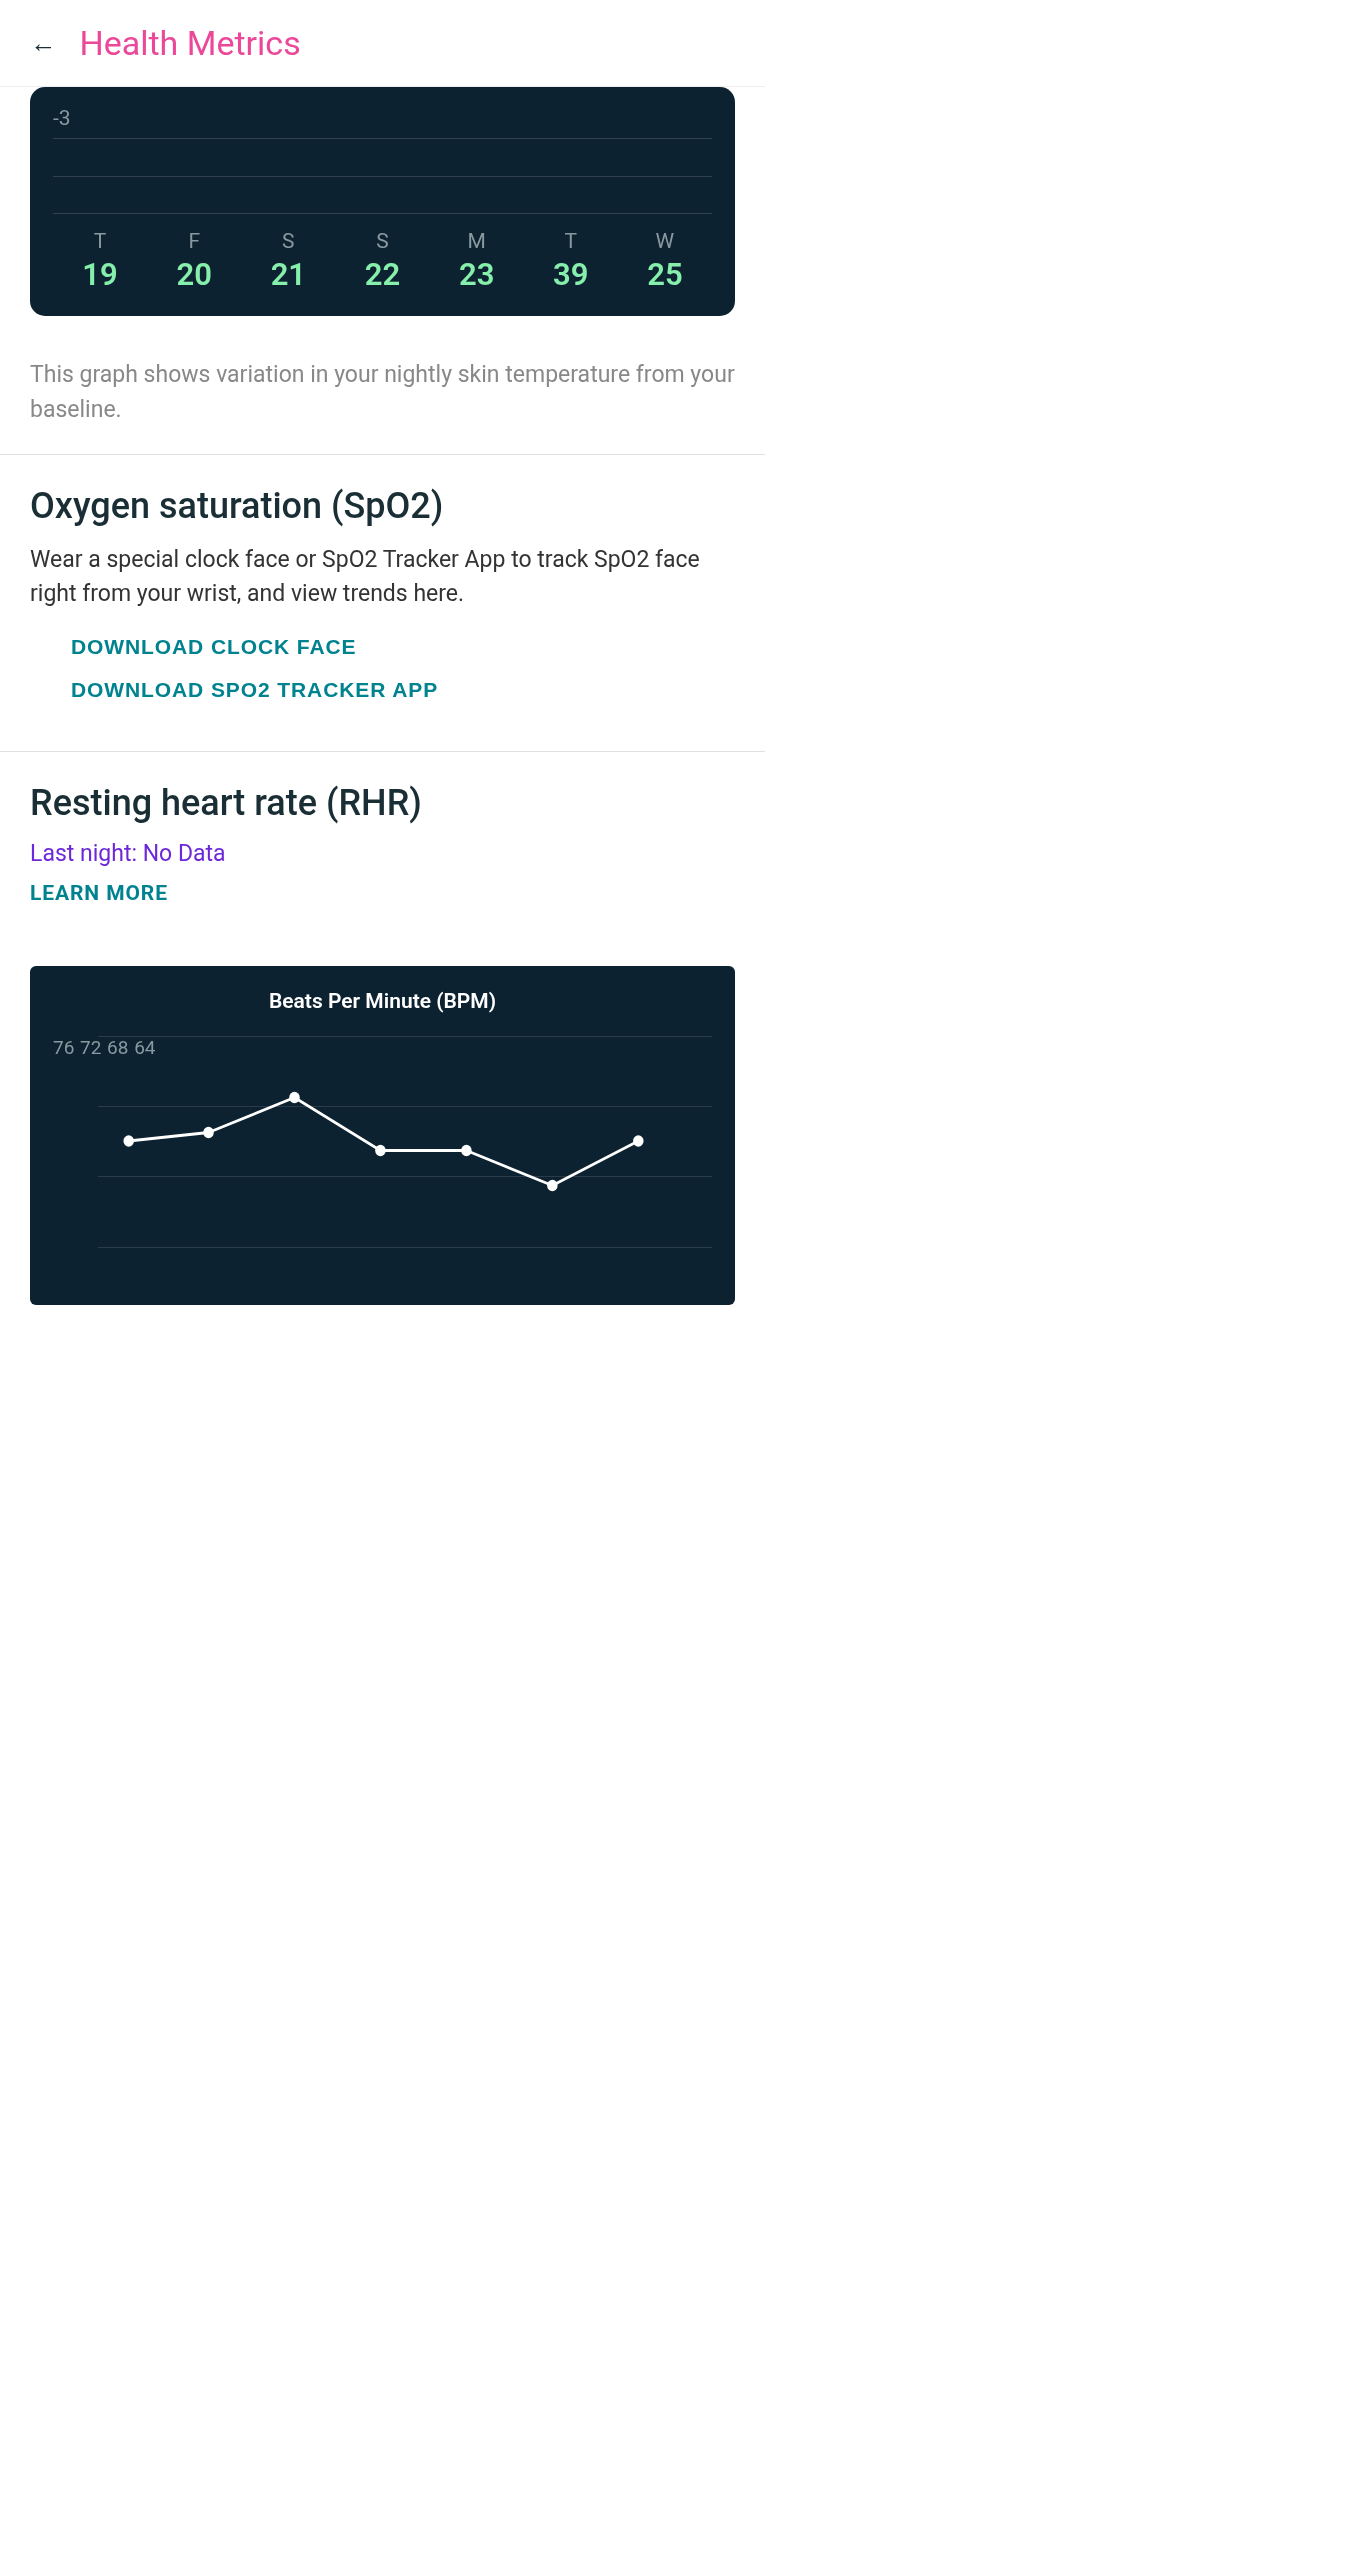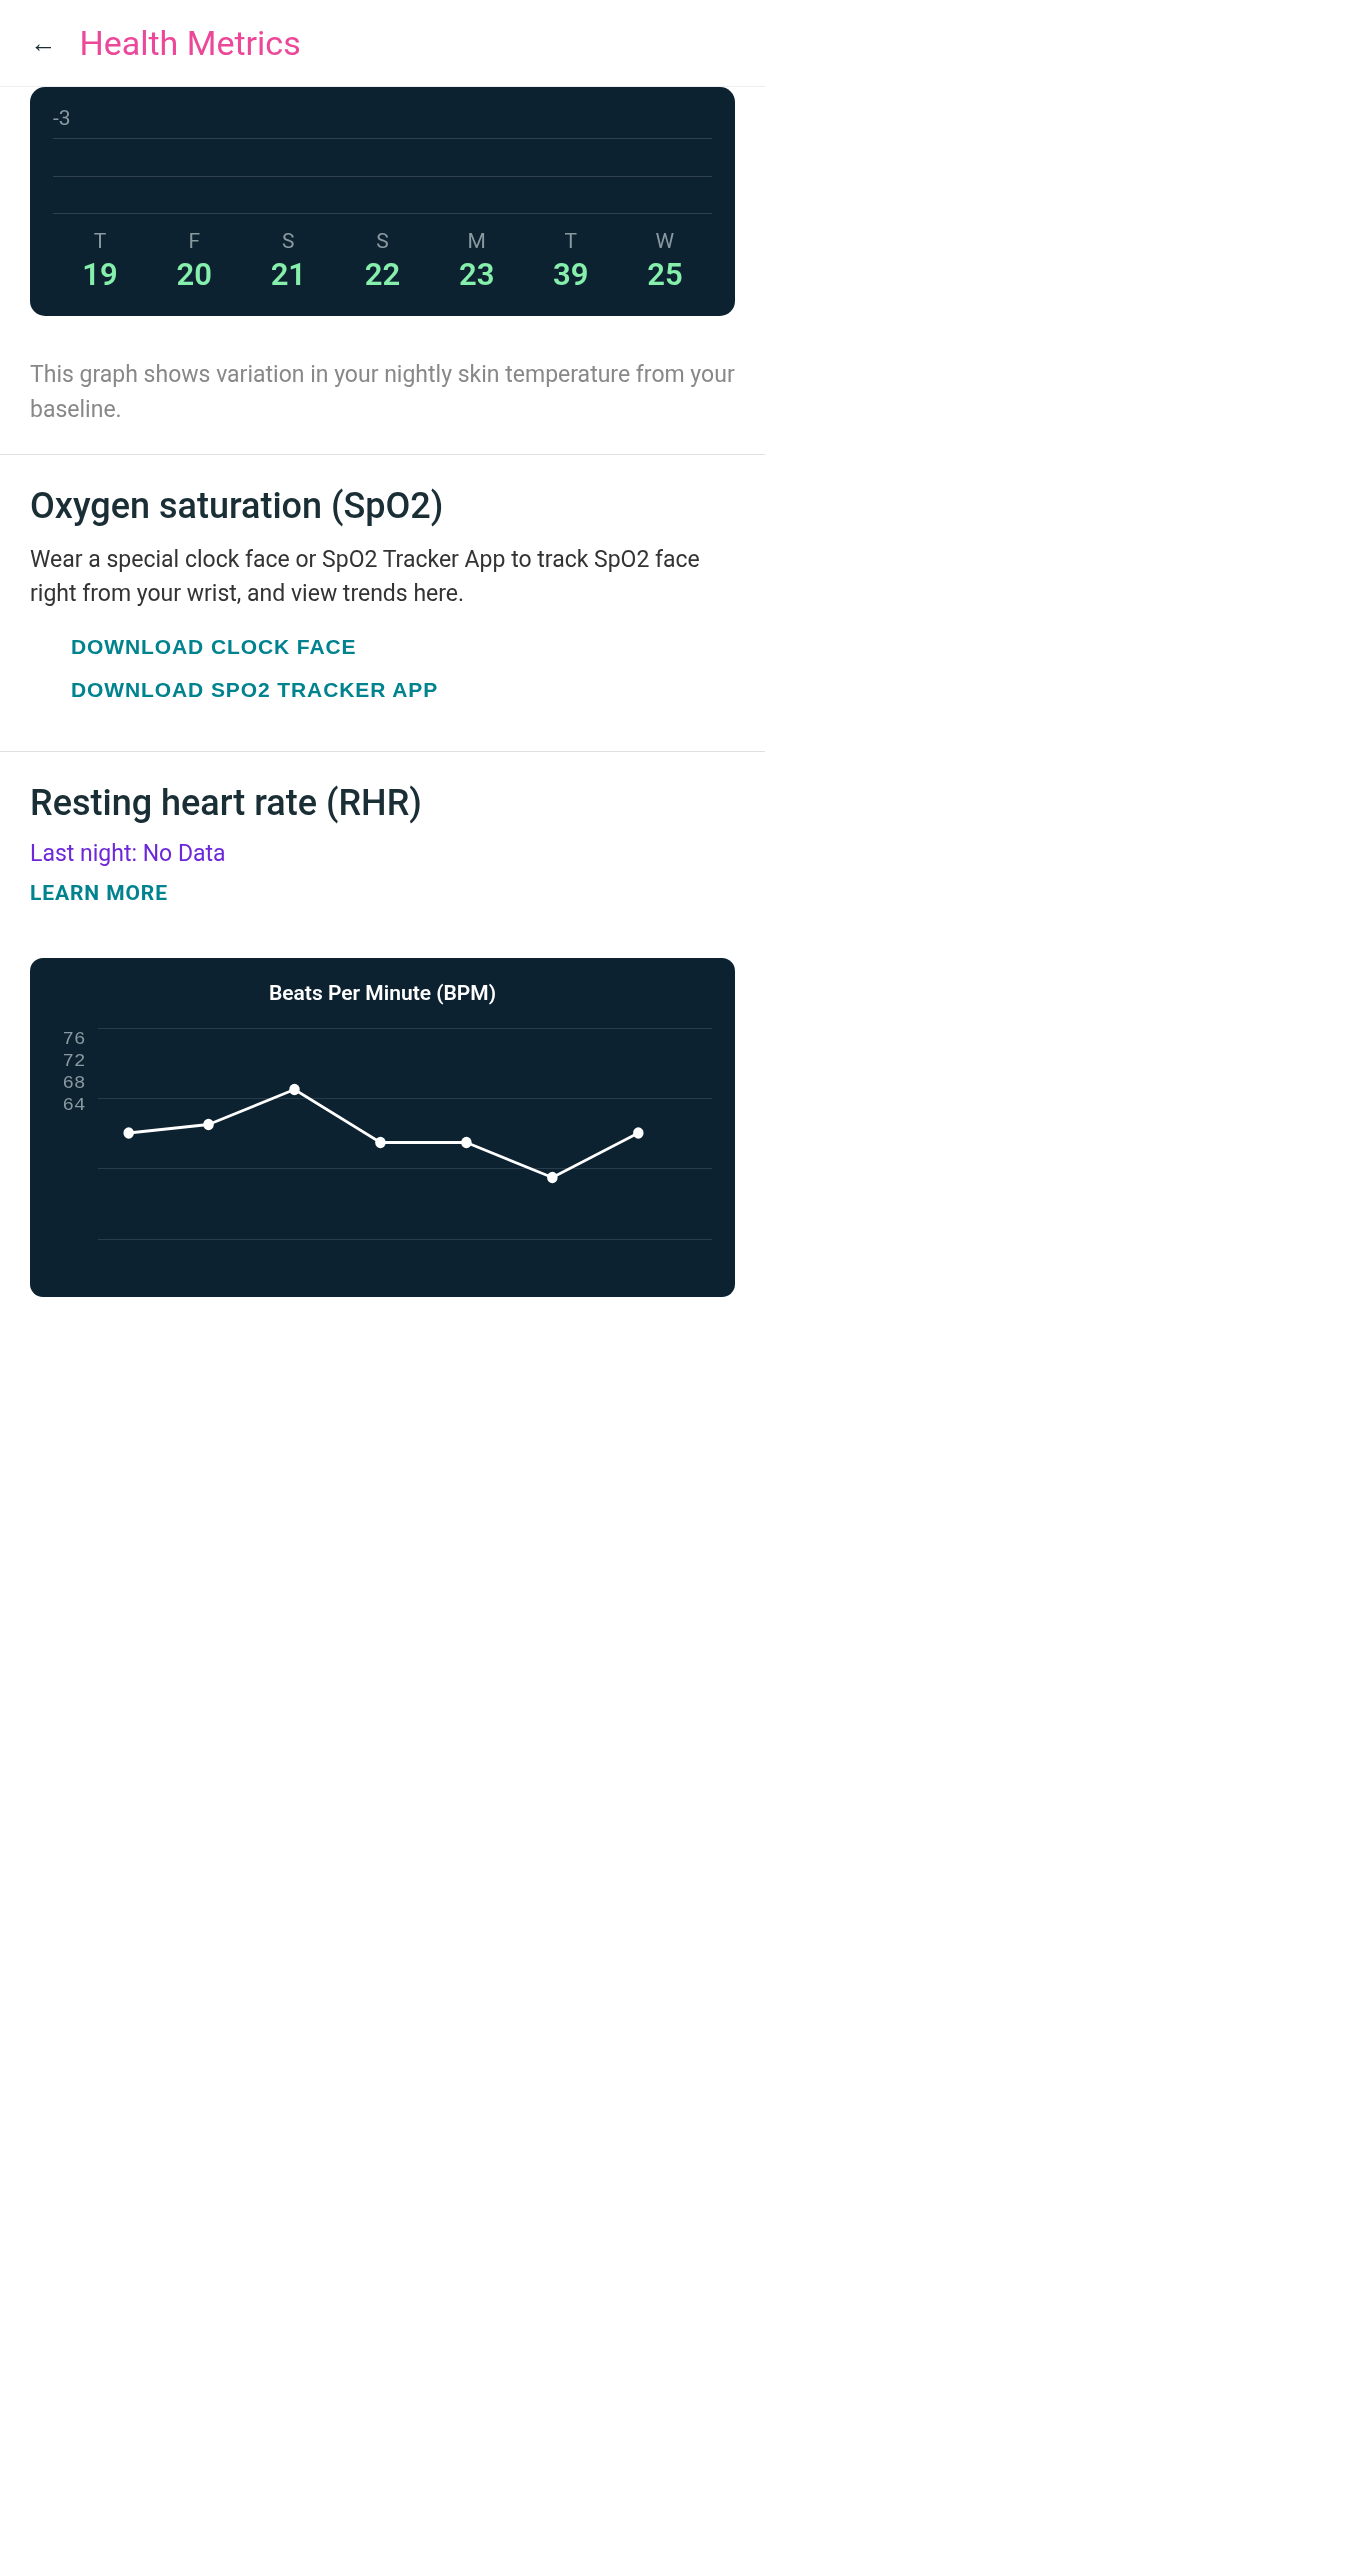--- a/index.html
+++ b/index.html
@@ -149,23 +149,23 @@
       font-weight: 700;
       letter-spacing: 0.9px;
       text-decoration: none;
       text-transform: uppercase;
       margin-bottom: 23px;
       cursor: pointer;
     }
 
     
     .bpm-chart-container {
-      margin: 0 30px;
+      margin: 8px 30px;
       background: #0d2230;
-      border-radius: 13px;
+      border-radius: 6px;
       padding: 23px 23px 23px 23px;
       position: relative;
     }
 
     .bpm-chart-title {
       color: #ffffff;
       font-size: 21px;
       font-weight: 600;
       text-align: center;
       margin-bottom: 23px;
@@ -176,22 +176,21 @@
       height: 246px;
     }
 
     .bpm-y-axis {
       position: absolute;
       left: 0;
       top: 0;
       bottom: 0;
       width: 38px;
       display: flex;
-      flex-direction: column;
-      font-family: Liberation Mono, monospace;
+      justify-content: space-between;
     }
 
     .bpm-y-tick {
       color: #8899a0;
       font-size: 19px;
       text-align: right;
       padding-right: 5.7px;
     }
 
     .bpm-chart-plot {

